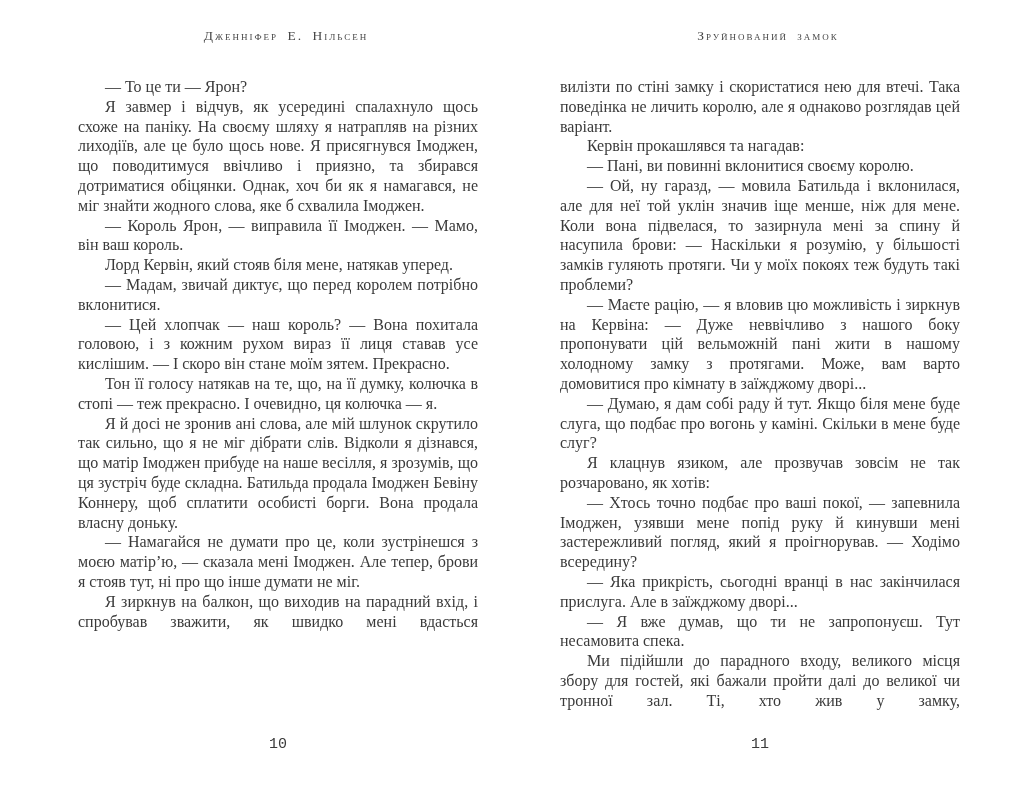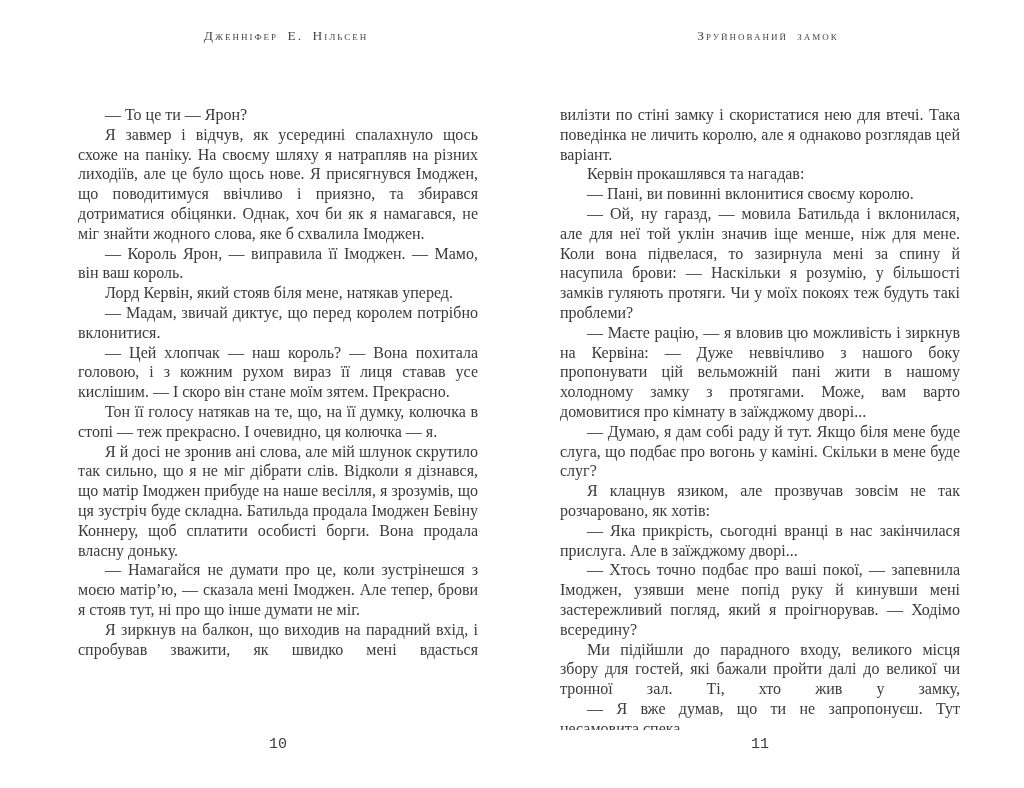--- a/index.html
+++ b/index.html
@@ -38,21 +38,20 @@
     word-spacing:4px;
     font-variant:small-caps;
     color:var(--header-ink);
   }
   .body-text{
     position:absolute;
     top:77px;
     left:0; right:0;
     bottom:58px;
     overflow:hidden;
-    margin-top:28px;
   }
   .body-text p{
     margin:0;
     font-size:16px;
     line-height:19.8px;
     text-align:justify;
     color:var(--ink);
   }
   .body-text p.indent{ text-indent:27px; }
   .body-text p.justify-last{ text-align-last:justify; }
@@ -91,21 +90,21 @@
   <div class="page right">
     <div class="running-header">Зруйнований замок</div>
     <div class="body-text">
         <p class="noindent">вилізти по стіні замку і скористатися нею для втечі. Така поведінка не личить королю, але я однаково розглядав цей варіант.</p>
         <p class="indent">Кервін прокашлявся та нагадав:</p>
         <p class="indent">— Пані, ви повинні вклонитися своєму королю.</p>
         <p class="indent">— Ой, ну гаразд, — мовила Батильда і вклонилася, але для неї той уклін значив іще менше, ніж для мене. Коли вона підвелася, то зазирнула мені за спину й насупила брови: — Наскільки я розумію, у більшості замків гуляють протяги. Чи у моїх покоях теж будуть такі проблеми?</p>
         <p class="indent">— Маєте рацію, — я вловив цю можливість і зиркнув на Кервіна: — Дуже неввічливо з нашого боку пропонувати цій вельможній пані жити в нашому холодному замку з протягами. Може, вам варто домовитися про кімнату в заїжджому дворі...</p>
         <p class="indent">— Думаю, я дам собі раду й тут. Якщо біля мене буде слуга, що подбає про вогонь у каміні. Скільки в мене буде слуг?</p>
         <p class="indent">Я клацнув язиком, але прозвучав зовсім не так розчаровано, як хотів:</p>
+        <p class="indent">— Хтось точно подбає про ваші покої, — запевнила Імоджен, узявши мене попід руку й кинувши мені застережливий погляд, який я проігнорував. — Ходімо всередину?</p>
         <p class="indent">— Яка прикрість, сьогодні вранці в нас закінчилася прислуга. Але в заїжджому дворі...</p>
-        <p class="indent">— Хтось точно подбає про ваші покої, — запевнила Імоджен, узявши мене попід руку й кинувши мені застережливий погляд, який я проігнорував. — Ходімо всередину?</p>
+        <p class="indent">— Я вже думав, що ти не запропонуєш. Тут несамовита спека.</p>
         <p class="indent justify-last">Ми підійшли до парадного входу, великого місця збору для гостей, які бажали пройти далі до великої чи тронної зал. Ті, хто жив у замку,</p>
-        <p class="indent">— Я вже думав, що ти не запропонуєш. Тут несамовита спека.</p>
       </div>
     <div class="page-number">11</div>
   </div>
 
 </div>
 
 </body></html>

